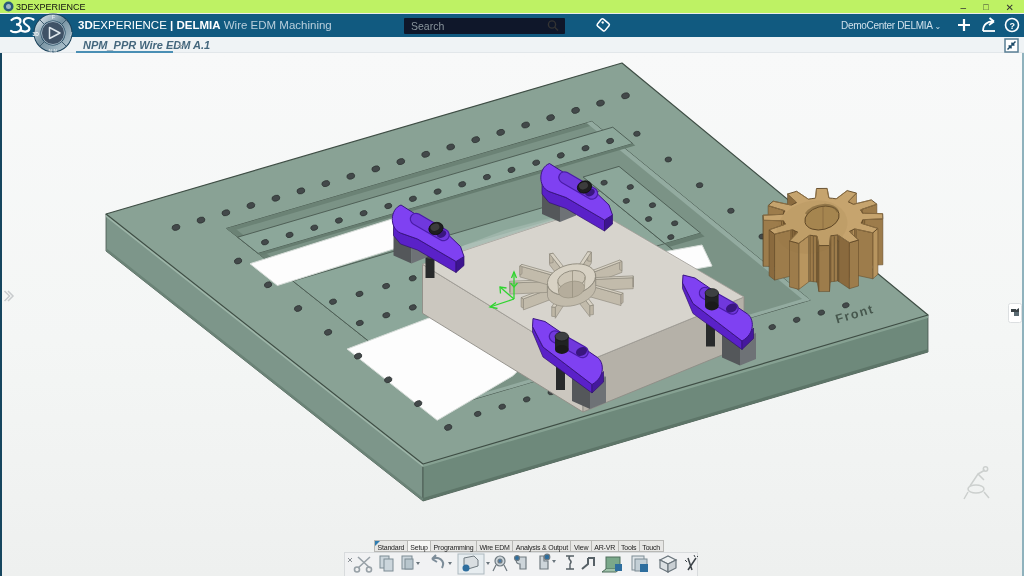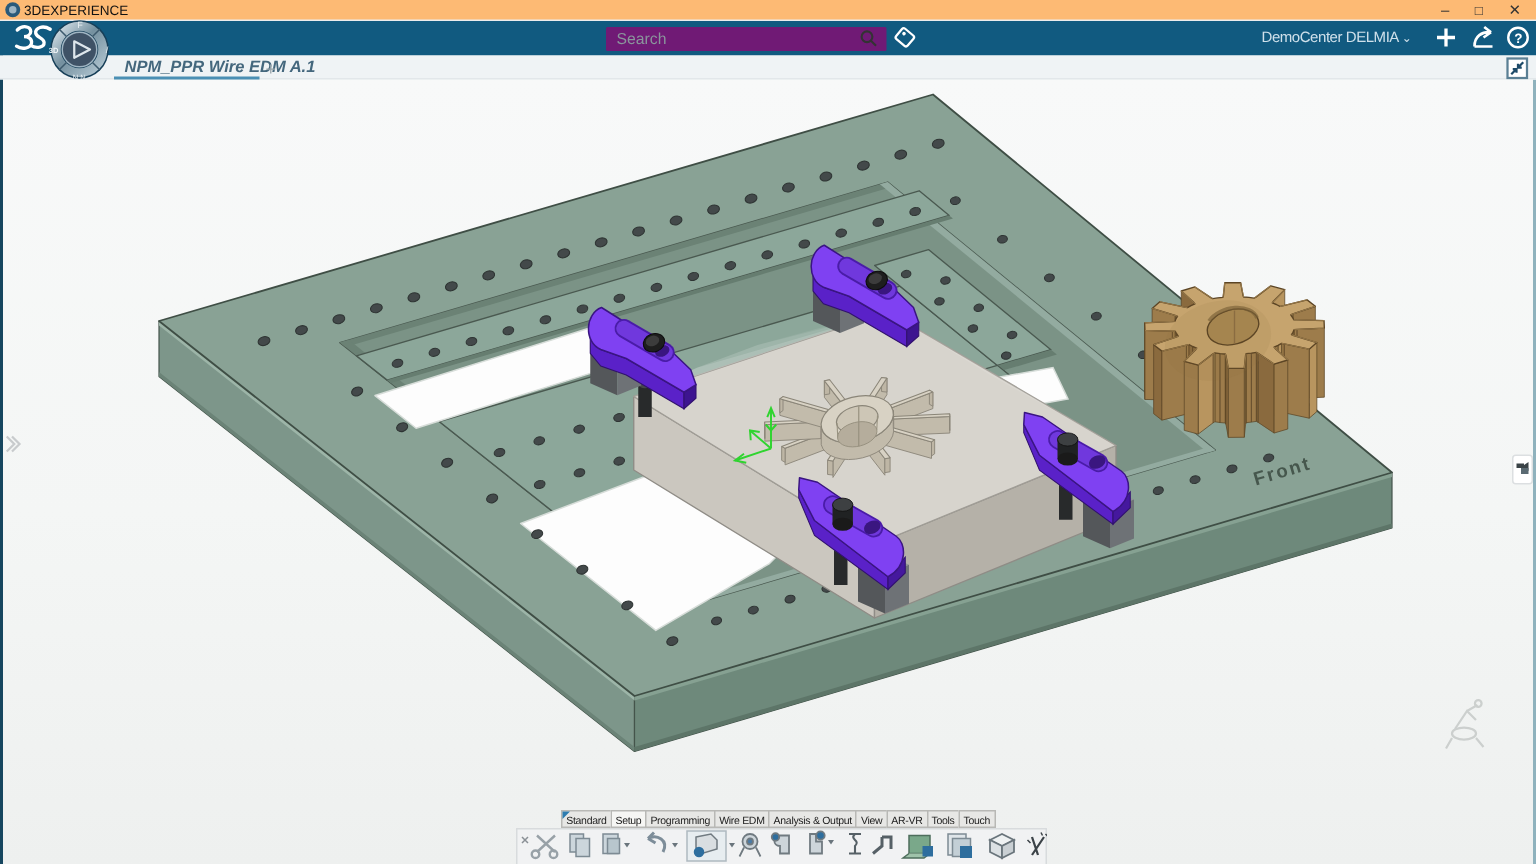--- a/index.html
+++ b/index.html
@@ -1,22 +1,22 @@
 <!DOCTYPE html>
 <html><head><meta charset="utf-8"><style>
 *{margin:0;padding:0;box-sizing:border-box}
 body{width:1024px;height:576px;overflow:hidden;font-family:"Liberation Sans",sans-serif;background:#fff}
 #app{position:relative;width:1024px;height:576px}
 .abs{position:absolute}
-#titlebar{position:absolute;left:0;top:0;width:1024px;height:14px;background:#fdba74;border-bottom:1px solid #ececec}
+#titlebar{position:absolute;left:0;top:0;width:1024px;height:14px;background:#bef264;border-bottom:1px solid #ececec}
 #tt{position:absolute;left:16px;top:2px;font-size:9px;color:#111}
 #winbtns{position:absolute;right:10px;top:0px;color:#333;font-size:10px;display:flex;gap:17px;height:14px;align-items:center}
 #bluebar{position:absolute;left:0;top:14px;width:1024px;height:23px;background:#115a80}
 #brand{position:absolute;left:78px;top:19px;font-size:11.5px;color:#fff}
-#search{position:absolute;left:404px;top:17.5px;width:187px;height:16px;background:#701a75;border-radius:1px}
+#search{position:absolute;left:404px;top:17.5px;width:161px;height:16px;background:#0f172a;border-radius:1px}
 #search .ph{position:absolute;left:7px;top:2.5px;font-size:10.5px;color:#8a959c}
 #tenant{position:absolute;left:841px;top:20px;font-size:10px;font-weight:normal;color:#cfe0ea;letter-spacing:-0.3px}
 #tabrow{position:absolute;left:0;top:37px;width:1024px;height:16px;background:#eff3f5;border-bottom:1px solid #e2e7ea}
 #tabtitle{position:absolute;left:83px;top:39px;font-size:11px;font-style:italic;font-weight:bold;color:#44677d}
 #tabline{position:absolute;left:76px;top:50.5px;width:97px;height:2.5px;background:#4a8fb4}
 #tabplus{position:absolute;left:177px;top:39px;font-size:12px;color:#9aa5ab}
 #viewport{position:absolute;left:0;top:53px;width:1024px;height:523px;background:linear-gradient(180deg,#f8f9f9 0%,#f4f6f5 55%,#eef0ef 100%)}
 #lborder{position:absolute;left:0;top:37px;width:2px;height:539px;background:#16465f}
 #rborder{position:absolute;right:0;top:53px;width:2px;height:523px;background:#8fb2bd}
 #toolbar{position:absolute;left:344px;top:552px;width:354px;height:24px;background:#f1f2f3;border:1px solid #d8dbdd;border-bottom:none}
@@ -347,20 +347,21 @@
         <span>–</span>
         <span style="font-size:9px">□</span>
         <span style="font-size:10px">✕</span>
       </div>
  </div>
  <div id="bluebar"></div>
  <svg class="abs" width="40" height="23" style="left:6px;top:14px">
     <path d="M5.5 6 C9 2.5 14.5 3.5 14.5 7 C14.5 9.3 12 10.4 10 10.4 C12.5 10.4 15.6 11.8 15 14.8 C14.3 18.3 8.5 19.2 5 16.8" stroke="#fff" stroke-width="2.2" fill="none" stroke-linecap="round"></path>
     <path d="M27.5 5.5 C22.5 2.5 17.5 4.5 17.8 8 C18.1 11 23.2 11.2 23.4 14.2 C23.6 17.4 18.5 18.8 14.5 16.3" stroke="#fff" stroke-width="2.2" fill="none" stroke-linecap="round"></path>
  </svg>
+ <div id="brand"><b>3D</b>EXPERIENCE&nbsp;<b>| DELMIA</b>&nbsp;<span style="color:#b9cfdc">Wire EDM Machining</span></div>
  <div id="search">
       <span class="ph">Search</span>
     <svg width="13" height="13" style="position:absolute;right:5px;top:1.5px">
         <circle cx="5" cy="5.5" r="3.6" fill="none" stroke="#333" stroke-width="1.4"></circle>
         <line x1="7.8" y1="8.3" x2="11" y2="11.5" stroke="#333" stroke-width="1.4"></line>
       </svg>
  </div>
  <svg class="abs" width="18" height="17" style="left:595px;top:17px">
       <g transform="rotate(40 9 8.5)">
         <rect x="3" y="4" width="10" height="9" rx="1.5" fill="none" stroke="#fff" stroke-width="1.5"></rect>

